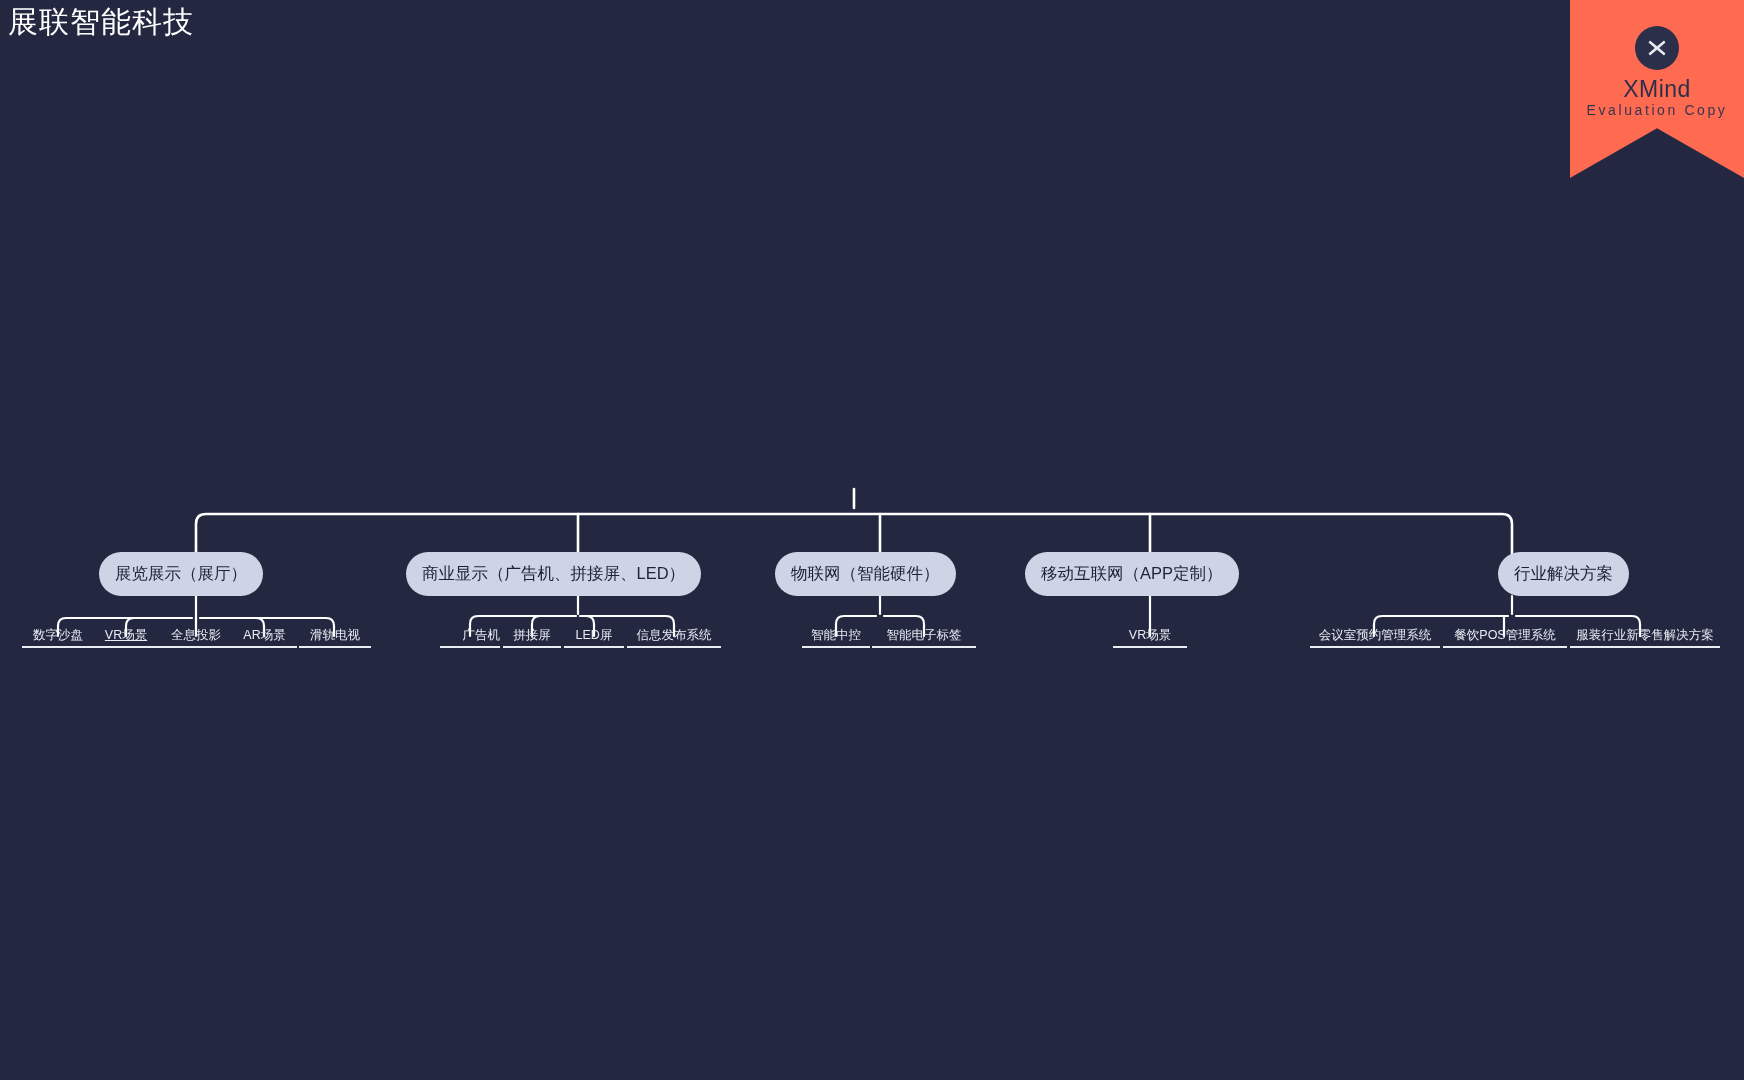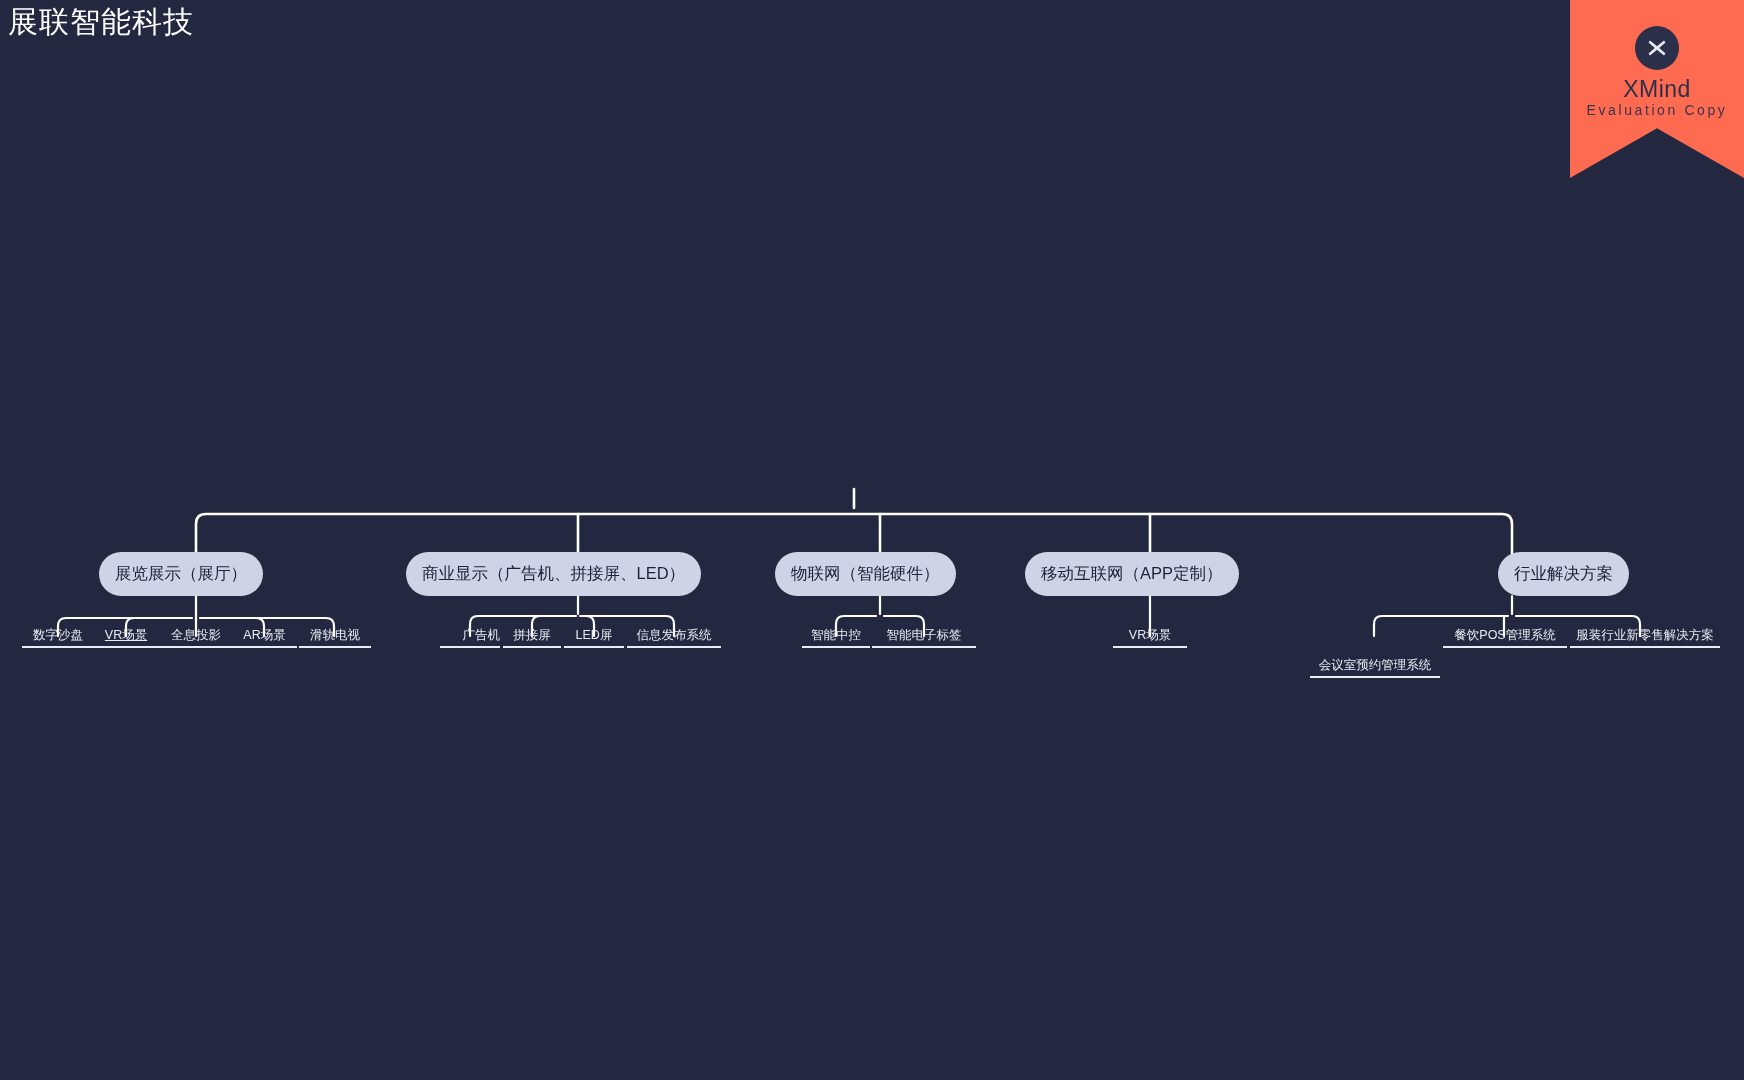--- a/index.html
+++ b/index.html
@@ -198,21 +198,21 @@
     <span>智能中控</span>
   </div>
   <div class="node leaf" style="left:872px; top:626px; width:104px;">
     <span>智能电子标签</span>
   </div>
 
   <div class="node leaf" style="left:1113px; top:626px; width:74px;">
     <span>VR场景</span>
   </div>
 
-  <div class="node leaf" style="left:1310px; top:656px; width:130px;">
+  <div class="node leaf" style="left:1310px; top:626px; width:130px;">
     <span>会议室预约管理系统</span>
   </div>
   <div class="node leaf" style="left:1443px; top:626px; width:124px;">
     <span>餐饮POS管理系统</span>
   </div>
   <div class="node leaf" style="left:1570px; top:626px; width:150px;">
     <span>服装行业新零售解决方案</span>
   </div>
 
 </div>

